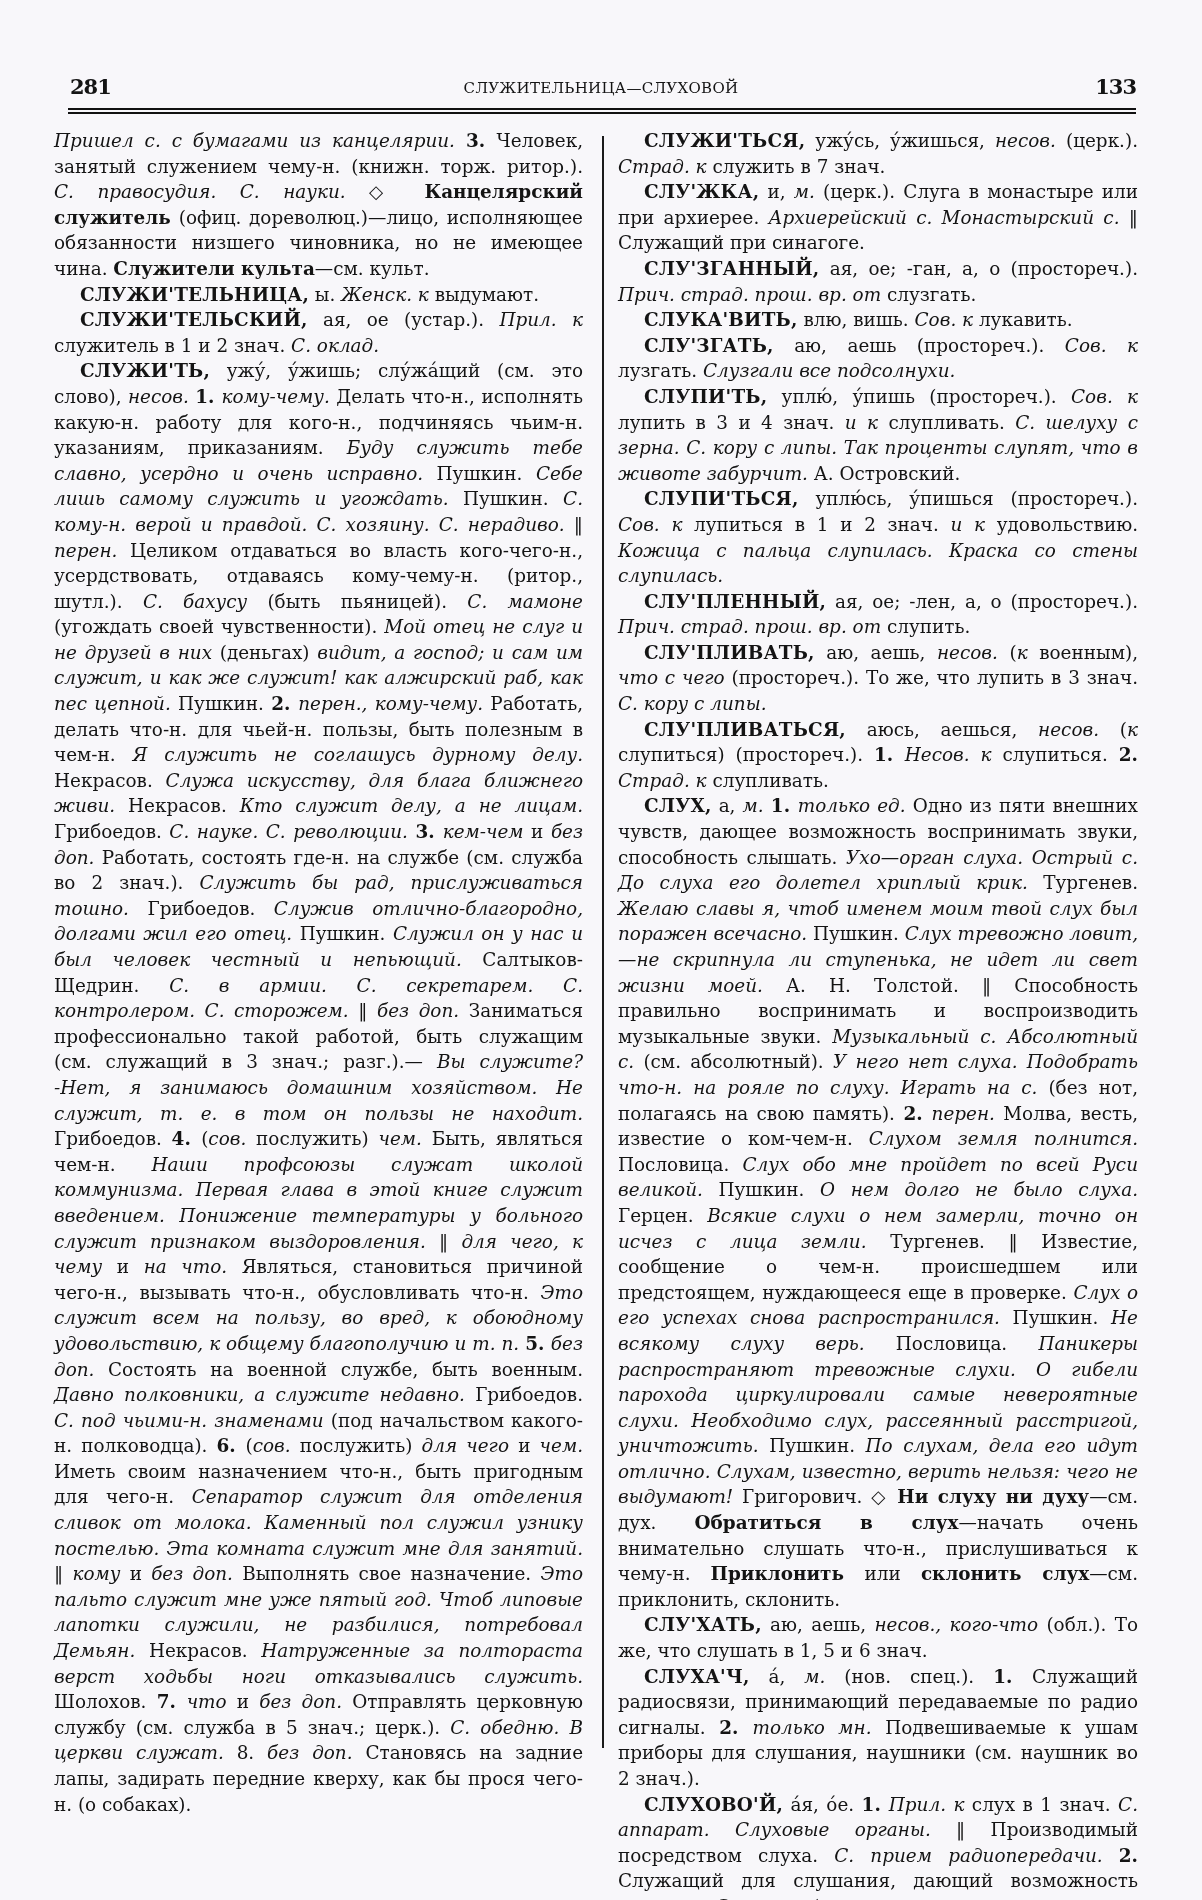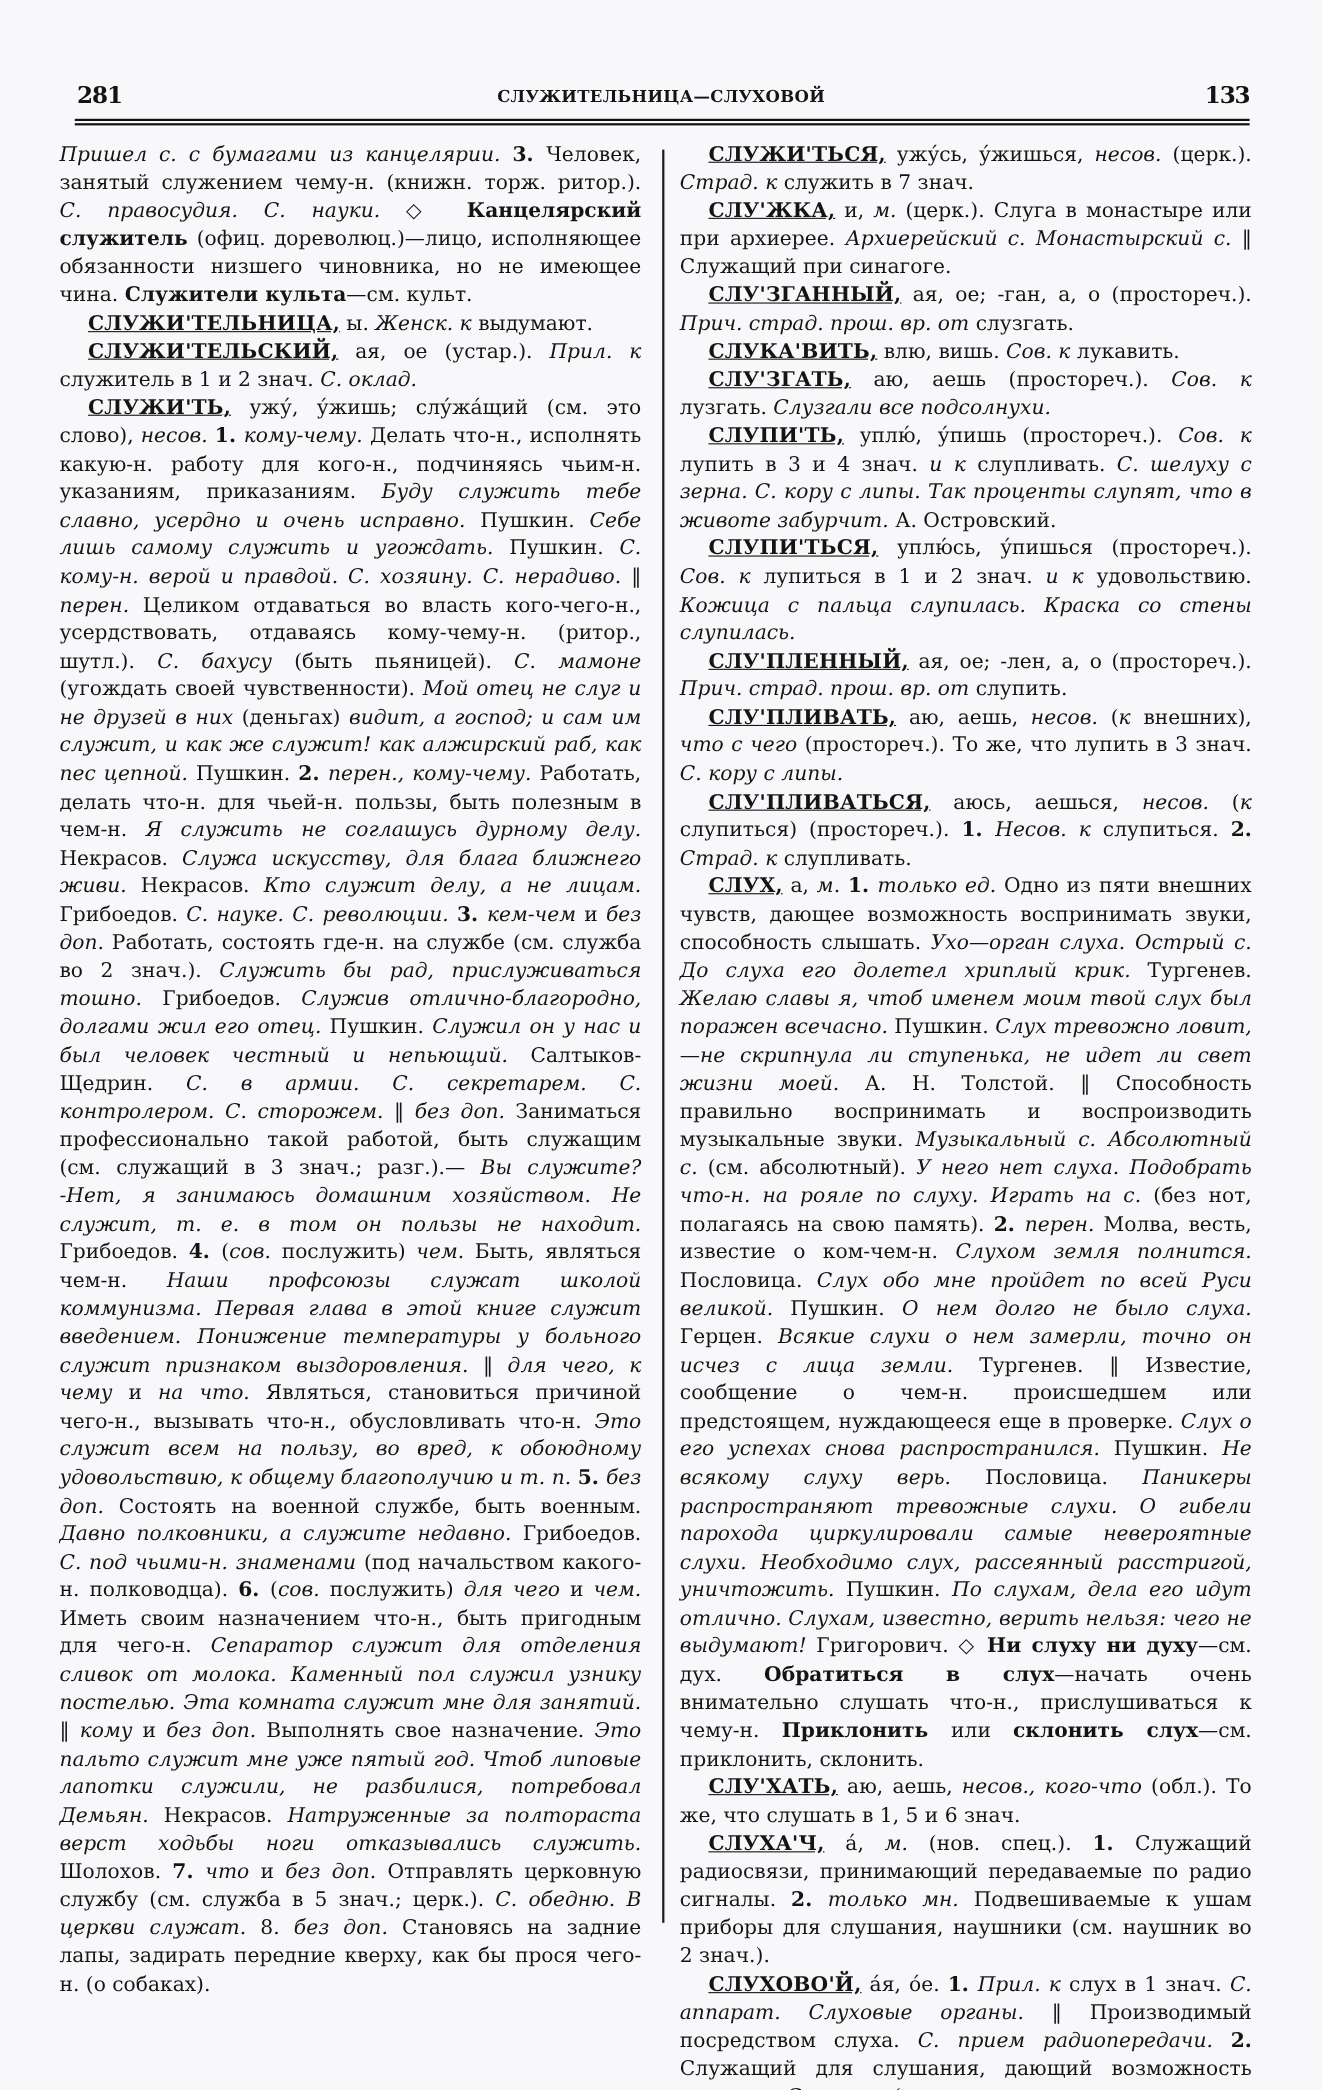--- a/index.html
+++ b/index.html
@@ -16,41 +16,41 @@
     position: absolute; left: 66px; top: 74px; width: 1070px; height: 30px;
   }
   .pnum {
     position: absolute; top: 0; font-weight: bold; font-size: 21px;
     letter-spacing: -1px;
   }
   .pnum.left { left: 4px; }
   .pnum.right { right: 0; }
   .running-head {
     position: absolute; left: 0; right: 0; top: 5px; text-align: center;
-    font-weight: bold; font-size: 15px; letter-spacing: 0.3px;
+    font-weight: normal; font-size: 15px; letter-spacing: 0.3px;
   }
   .rule {
     position: absolute; left: 68px; width: 1068px; top: 108px; height: 6px;
     border-top: 2px solid #111; border-bottom: 2px solid #111;
     box-sizing: border-box;
   }
   .col {
     position: absolute; top: 128px; width: 529px;
     font-size: 18.4px; line-height: 25.6px;
     text-align: justify; hyphens: none;
   }
   .col.left { left: 54px; }
   .col.right { left: 618px; width: 520px; }
   .divider {
     position: absolute; left: 602px; top: 136px; width: 2px; height: 1612px;
     background: #1a1a1a;
   }
   .para { margin: 0; }
   .para.entry { text-indent: 26px; }
-  .hw { font-weight: bold; letter-spacing: 0.2px; text-decoration: underline; }
+  .hw { font-weight: bold; letter-spacing: 0.2px; }
   .i { font-style: italic; }
   .b { font-weight: bold; }
 </style>
 </head>
 <body>
 
 <div class="page">
   <div class="header">
     <span class="pnum left">281</span>
     <div class="running-head">СЛУЖИТЕЛЬНИЦА—СЛУХОВОЙ</div>
@@ -67,20 +67,20 @@
   <div class="divider"></div>
   <div class="col right" id="col-right">
       <p class="para entry"><span class="hw">СЛУЖИ'ТЬСЯ,</span><span class=""> ужу́сь, у́жишься, </span><span class="i">несов. </span><span class="">(церк.). </span><span class="i">Страд. к </span><span class="">служить в 7 знач.</span></p>
       <p class="para entry"><span class="hw">СЛУ'ЖКА,</span><span class=""> и, </span><span class="i">м. </span><span class="">(церк.). Слуга в монастыре или при архиерее. </span><span class="i">Архиерейский с. Монастырский с. </span><span class="">‖ Служащий при синагоге.</span></p>
       <p class="para entry"><span class="hw">СЛУ'ЗГАННЫЙ,</span><span class=""> ая, ое; -ган, а, о (простореч.). </span><span class="i">Прич. страд. прош. вр. от </span><span class="">слузгать.</span></p>
       <p class="para entry"><span class="hw">СЛУКА'ВИТЬ,</span><span class=""> влю, вишь. </span><span class="i">Сов. к </span><span class="">лукавить.</span></p>
       <p class="para entry"><span class="hw">СЛУ'ЗГАТЬ,</span><span class=""> аю, аешь (простореч.). </span><span class="i">Сов. к </span><span class="">лузгать. </span><span class="i">Слузгали все подсолнухи.</span></p>
       <p class="para entry"><span class="hw">СЛУПИ'ТЬ,</span><span class=""> уплю́, у́пишь (простореч.). </span><span class="i">Сов. к </span><span class="">лупить в 3 и 4 знач. </span><span class="i">и к </span><span class="">слупливать. </span><span class="i">С. шелуху с зерна. С. кору с липы. Так проценты слупят, что в животе забурчит. </span><span class="">А. Островский.</span></p>
       <p class="para entry"><span class="hw">СЛУПИ'ТЬСЯ,</span><span class=""> уплю́сь, у́пишься (простореч.). </span><span class="i">Сов. к </span><span class="">лупиться в 1 и 2 знач. </span><span class="i">и к </span><span class="">удовольствию. </span><span class="i">Кожица с пальца слупилась. Краска со стены слупилась.</span></p>
       <p class="para entry"><span class="hw">СЛУ'ПЛЕННЫЙ,</span><span class=""> ая, ое; -лен, а, о (простореч.). </span><span class="i">Прич. страд. прош. вр. от </span><span class="">слупить.</span></p>
-      <p class="para entry"><span class="hw">СЛУ'ПЛИВАТЬ,</span><span class=""> аю, аешь, </span><span class="i">несов. </span><span class="">(</span><span class="i">к </span><span class="">внешних), </span><span class="i">что с чего </span><span class="">(простореч.). То же, что лупить в 3 знач. </span><span class="i">С. кору с липы.</span></p>
+      <p class="para entry"><span class="hw">СЛУ'ПЛИВАТЬ,</span><span class=""> аю, аешь, </span><span class="i">несов. </span><span class="">(</span><span class="i">к </span><span class="">военным), </span><span class="i">что с чего </span><span class="">(простореч.). То же, что лупить в 3 знач. </span><span class="i">С. кору с липы.</span></p>
       <p class="para entry"><span class="hw">СЛУ'ПЛИВАТЬСЯ,</span><span class=""> аюсь, аешься, </span><span class="i">несов. </span><span class="">(</span><span class="i">к </span><span class="">слупиться) (простореч.). </span><span class="b">1. </span><span class="i">Несов. к </span><span class="">слупиться. </span><span class="b">2. </span><span class="i">Страд. к </span><span class="">слупливать.</span></p>
       <p class="para entry"><span class="hw">СЛУХ,</span><span class=""> а, </span><span class="i">м. </span><span class="b">1. </span><span class="i">только ед. </span><span class="">Одно из пяти внешних чувств, дающее возможность воспринимать звуки, способность слышать. </span><span class="i">Ухо—орган слуха. Острый с. До слуха его долетел хриплый крик. </span><span class="">Тургенев. </span><span class="i">Желаю славы я, чтоб именем моим твой слух был поражен всечасно. </span><span class="">Пушкин. </span><span class="i">Слух тревожно ловит,—не скрипнула ли ступенька, не идет ли свет жизни моей. </span><span class="">А. Н. Толстой. ‖ Способность правильно воспринимать и воспроизводить музыкальные звуки. </span><span class="i">Музыкальный с. Абсолютный с. </span><span class="">(см. абсолютный). </span><span class="i">У него нет слуха. Подобрать что-н. на рояле по слуху. Играть на с. </span><span class="">(без нот, полагаясь на свою память). </span><span class="b">2. </span><span class="i">перен. </span><span class="">Молва, весть, известие о ком-чем-н. </span><span class="i">Слухом земля полнится. </span><span class="">Пословица. </span><span class="i">Слух обо мне пройдет по всей Руси великой. </span><span class="">Пушкин. </span><span class="i">О нем долго не было слуха. </span><span class="">Герцен. </span><span class="i">Всякие слухи о нем замерли, точно он исчез с лица земли. </span><span class="">Тургенев. ‖ Известие, сообщение о чем-н. происшедшем или предстоящем, нуждающееся еще в проверке. </span><span class="i">Слух о его успехах снова распространился. </span><span class="">Пушкин. </span><span class="i">Не всякому слуху верь. </span><span class="">Пословица. </span><span class="i">Паникеры распространяют тревожные слухи. О гибели парохода циркулировали самые невероятные слухи. Необходимо слух, рассеянный расстригой, уничтожить. </span><span class="">Пушкин. </span><span class="i">По слухам, дела его идут отлично. Слухам, известно, верить нельзя: чего не выдумают! </span><span class="">Григорович. ◇ </span><span class="b">Ни слуху ни духу</span><span class="">—см. дух. </span><span class="b">Обратиться в слух</span><span class="">—начать очень внимательно слушать что-н., прислушиваться к чему-н. </span><span class="b">Приклонить </span><span class="">или </span><span class="b">склонить слух</span><span class="">—см. приклонить, склонить.</span></p>
       <p class="para entry"><span class="hw">СЛУ'ХАТЬ,</span><span class=""> аю, аешь, </span><span class="i">несов., кого-что </span><span class="">(обл.). То же, что слушать в 1, 5 и 6 знач.</span></p>
       <p class="para entry"><span class="hw">СЛУХА'Ч,</span><span class=""> а́, </span><span class="i">м. </span><span class="">(нов. спец.). </span><span class="b">1. </span><span class="">Служащий радиосвязи, принимающий передаваемые по радио сигналы. </span><span class="b">2. </span><span class="i">только мн. </span><span class="">Подвешиваемые к ушам приборы для слушания, наушники (см. наушник во 2 знач.).</span></p>
       <p class="para entry"><span class="hw">СЛУХОВО'Й,</span><span class=""> а́я, о́е. </span><span class="b">1. </span><span class="i">Прил. к </span><span class="">слух в 1 знач. </span><span class="i">С. аппарат. Слуховые органы. </span><span class="">‖ Производимый посредством слуха. </span><span class="i">С. прием радиопередачи. </span><span class="b">2. </span><span class="">Служащий для слушания, дающий возможность слышать. </span><span class="i">С. рожок </span><span class="">(у ту-</span></p>
     </div>
 </div>
 
 </body></html>

